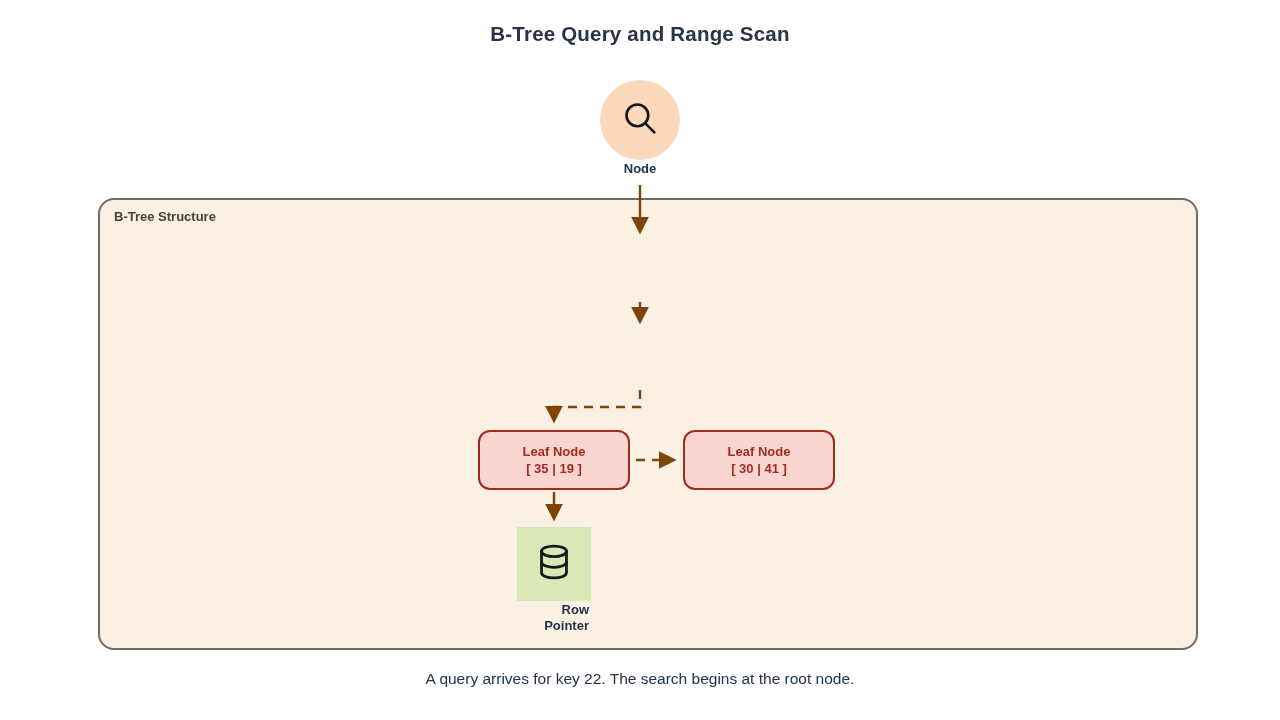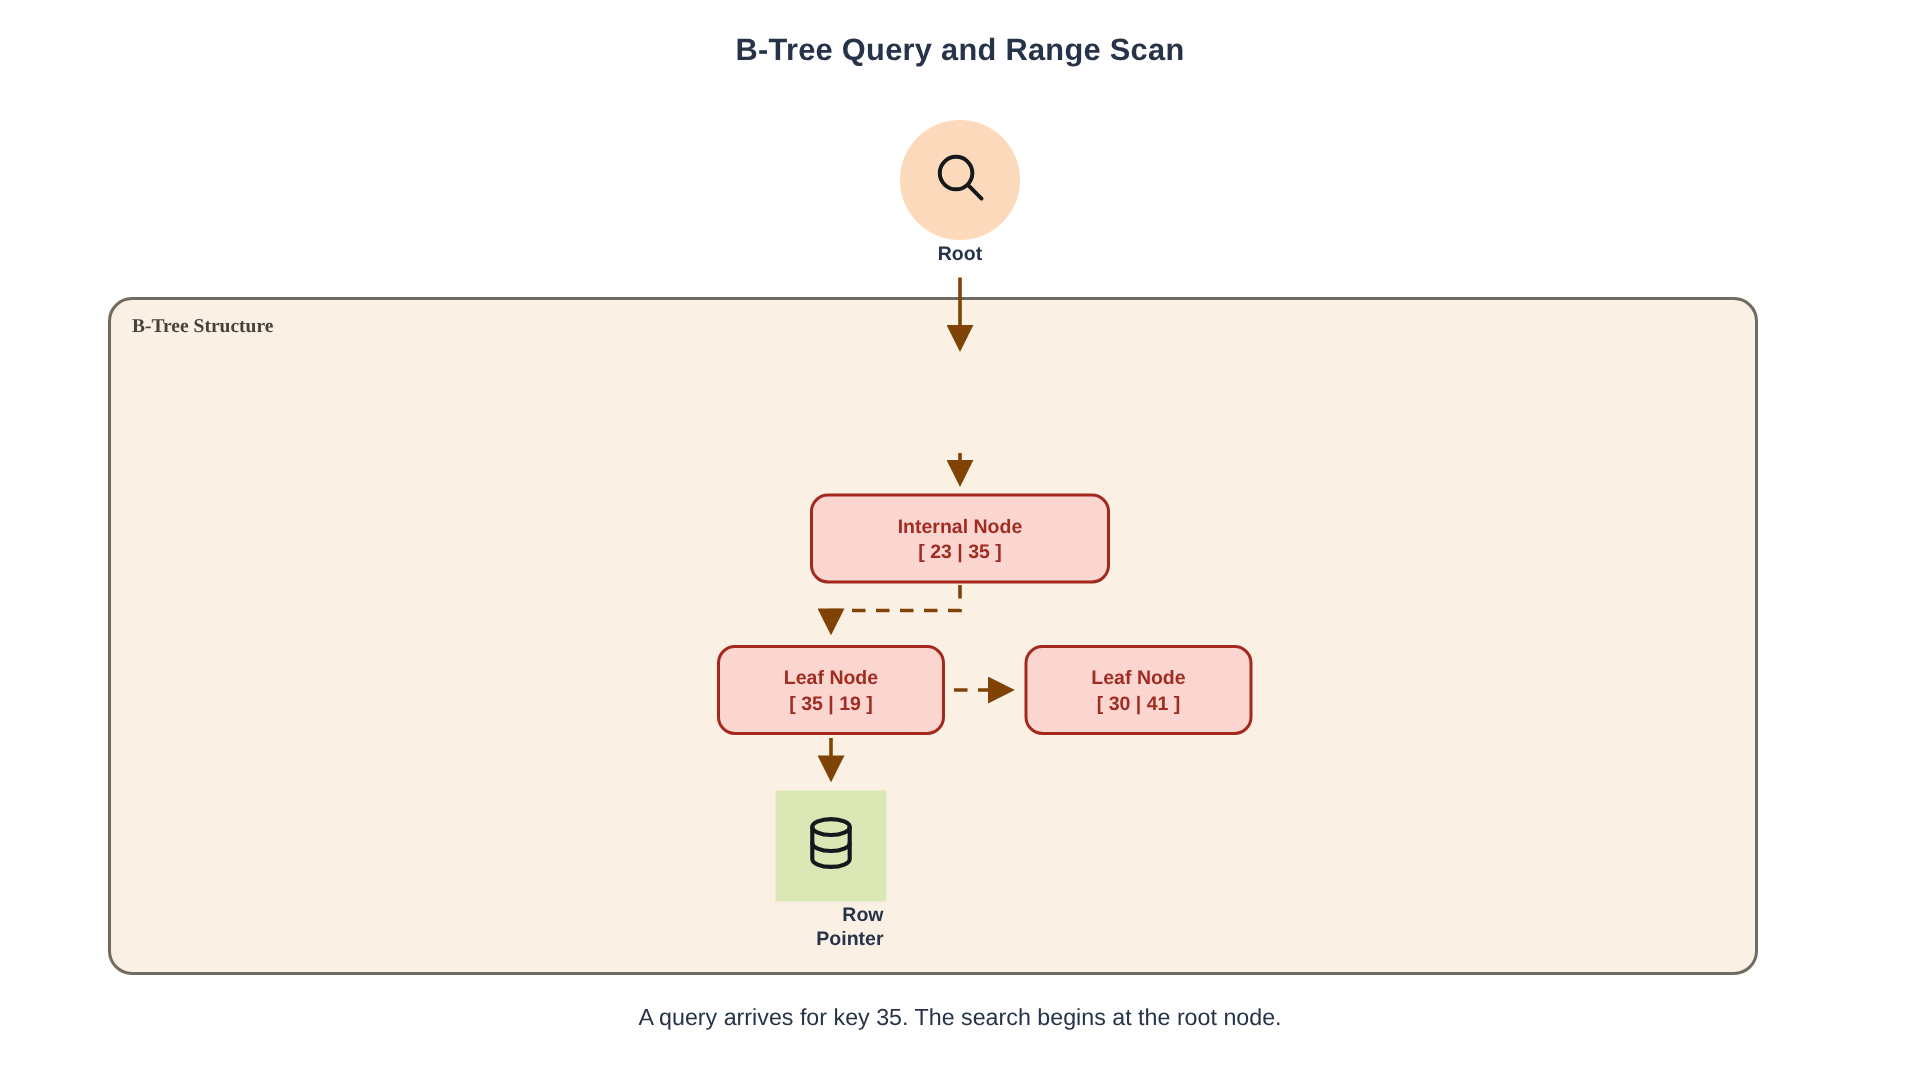--- a/index.html
+++ b/index.html
@@ -32,28 +32,27 @@
   .query-circle svg { width: 42px; height: 42px; }
   .query-label {
     position: absolute;
     left: 590px; top: 161px; width: 100px;
     text-align: center;
     font-size: 13px; font-weight: bold;
     color: var(--heading-text, #263349);
   }
   .container-box {
     position: absolute;
-    left: 72px; top: 198px;
+    left: 98px; top: 198px;
     width: 1100px; height: 452px;
     background: var(--container-bg, #FAF0E4);
     border: 2px solid var(--container-border, #716A5F);
     border-radius: 16px;
     box-sizing: border-box;
     z-index: 1;
-    font-family: Liberation Serif, serif;
   }
   .container-label {
     position: absolute;
     left: 14px; top: 9px;
     font-size: 13px; font-weight: bold;
     color: var(--container-label-text, #474239);
   }
   .node {
     position: absolute;
     background: var(--node-bg, #FBD6D1);
@@ -122,31 +121,27 @@
   <h1 class="title">B-Tree Query and Range Scan</h1>
 
   <div class="query-circle">
     <span>
       <svg viewBox="0 0 24 24" width="42" height="42">
         <circle class="icon-stroke" cx="10.5" cy="10.5" r="6.2" stroke-width="1.5"></circle>
         <line class="icon-stroke" x1="15.2" y1="15.2" x2="20.2" y2="20.2" stroke-width="1.5"></line>
       </svg>
     </span>
   </div>
-  <div class="query-label">Root</div>
+  <div class="query-label">Node</div>
 
   <div class="container-box">
     <div class="container-label">B-Tree Structure</div>
   </div>
 
 
-  <div class="node node-internal">
-    <div>Internal Node</div>
-    <div>[ 23 | 35 ]</div>
-  </div>
 
   <div class="node node-leaf-l">
     <div>Leaf Node</div>
     <div>[ 35 | 19 ]</div>
   </div>
 
   <div class="node node-leaf-r">
     <div>Leaf Node</div>
     <div>[ 30 | 41 ]</div>
   </div>
@@ -168,15 +163,15 @@
         <path class="arrow-head-shape" d="M0,0 L10,5 L0,10 z"></path>
       </marker>
     </defs>
     <path class="arrow-line" marker-end="url(#ah)" d="M640 185 V231"></path>
     <path class="arrow-line" marker-end="url(#ah)" d="M640 302 V321"></path>
     <path class="arrow-line arrow-dashed" marker-end="url(#ah)" d="M640 390 V407 H554 V420"></path>
     <path class="arrow-line arrow-dashed" marker-end="url(#ah)" d="M636 460 H673"></path>
     <path class="arrow-line" marker-end="url(#ah)" d="M554 492 V518"></path>
   </svg>
 
-  <p class="caption">A query arrives for key 35. The search begins at the root node.</p>
+  <p class="caption">A query arrives for key 22. The search begins at the root node.</p>
 
 </div>
 
 </body></html>

